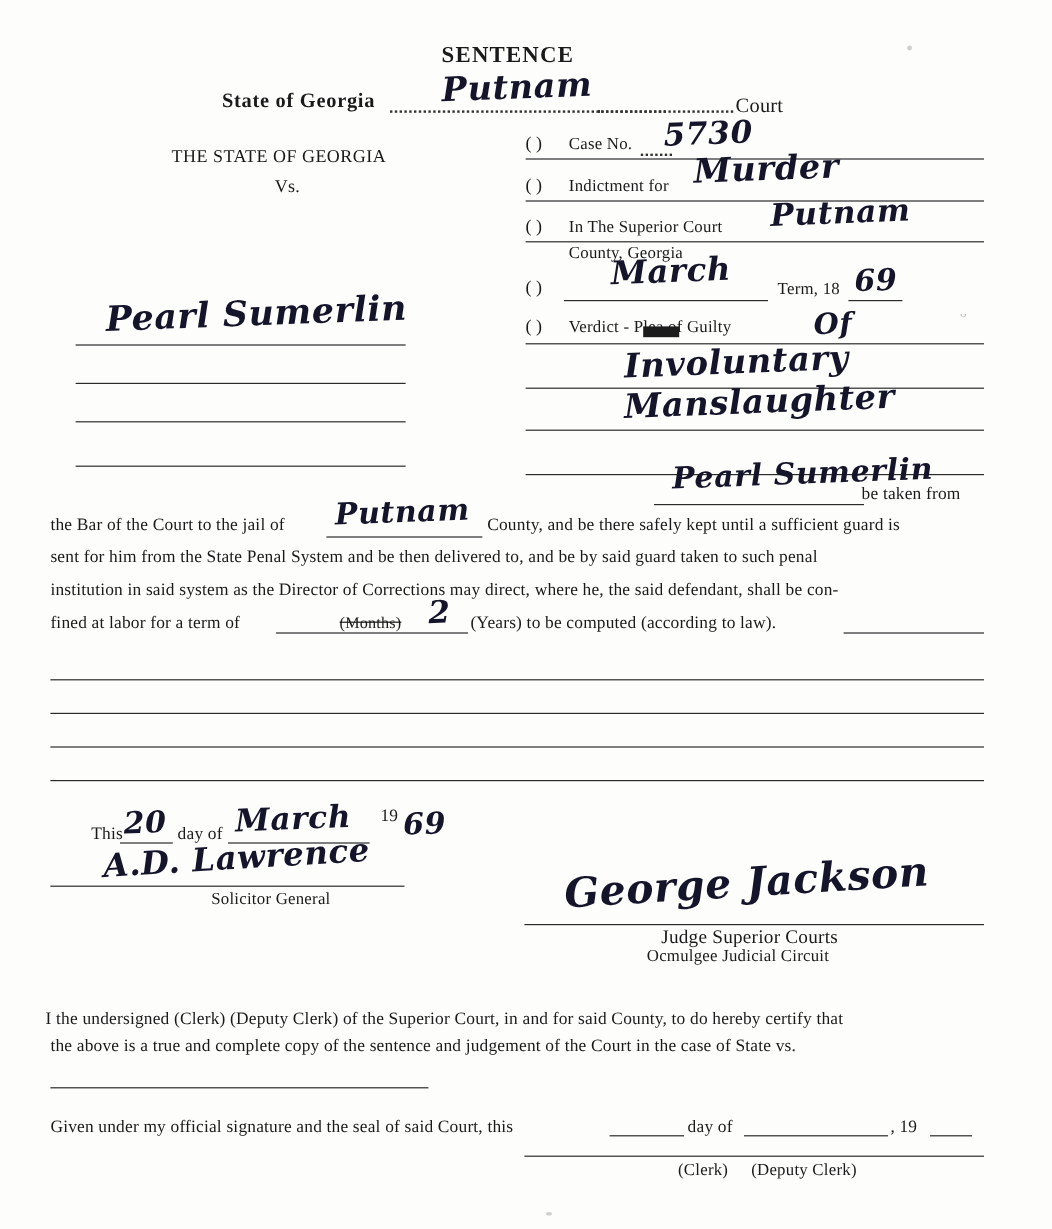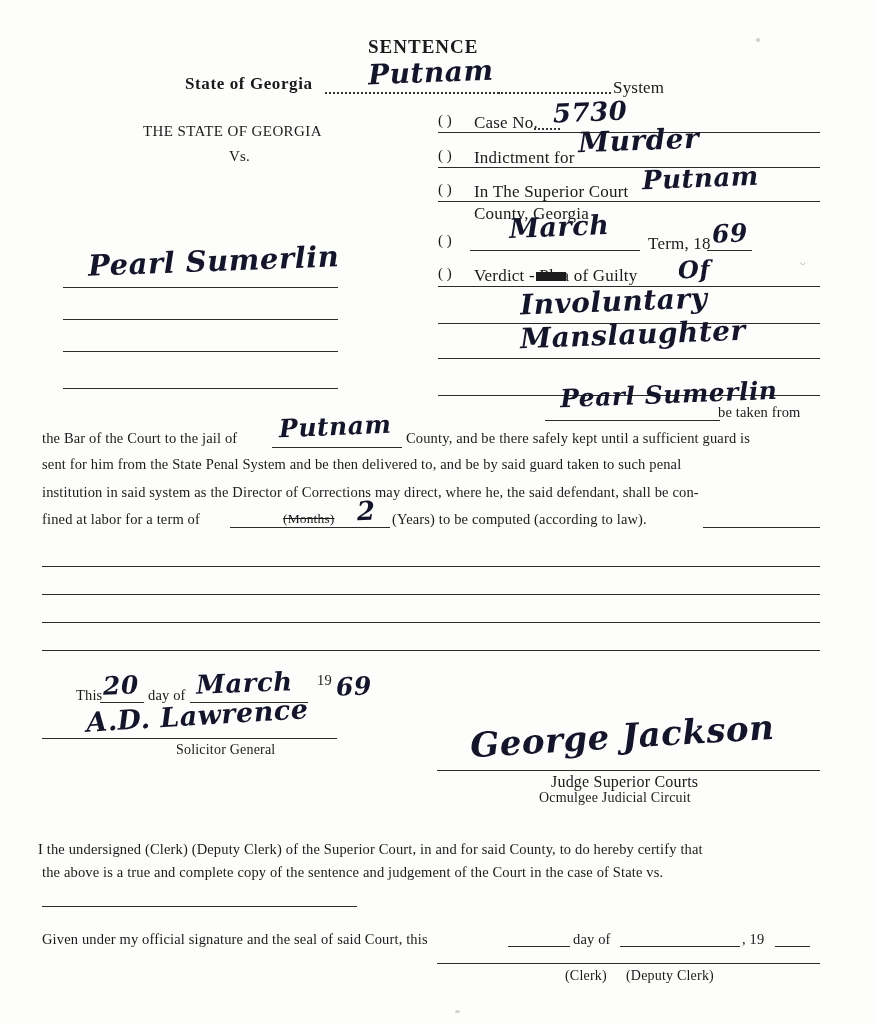--- a/index.html
+++ b/index.html
@@ -17,21 +17,21 @@
   }
   .page {
     position: absolute;
     inset: 0;
     background: #fdfdfb;
   }
   
   .t {
     position: absolute;
     white-space: nowrap;
-    font-size: 17px;
+    font-size: 14px;
     letter-spacing: 0.2px;
   }
   .small { font-size: 13px; }
   .bold { font-weight: bold; }
   
   .hw {
     position: absolute;
     white-space: nowrap;
     font-family: "DejaVu Serif", serif;
     font-style: italic;
@@ -96,21 +96,21 @@
 
   <div class="speck" style="left:756px;top:38px;width:4px;height:4px;"></div>
   <div class="speck" style="left:455px;top:1010px;width:5px;height:3px;"></div>
 
   <div class="t bold" style="left:368px;top:36px;font-size:19px;letter-spacing:1px;">SENTENCE</div>
 
   <div class="t bold" style="left:185px;top:74px;font-size:17px;letter-spacing:0.6px;">State of Georgia</div>
   <div class="dots" style="left:325px;top:92px;width:230px;"></div>
   <div class="dots" style="left:498px;top:92px;width:113px;"></div>
   <div class="hw" style="left:368px;top:56px;font-size:28px;">Putnam</div>
-  <div class="t" style="left:613px;top:78px;font-size:17px;">System</div>
+  <div class="t" style="left:613px;top:78px;font-size:17px;">Court</div>
 
   <div class="t" style="left:143px;top:123px;font-size:15px;letter-spacing:0.4px;">THE STATE OF GEORGIA</div>
   <div class="t" style="left:229px;top:148px;font-size:15px;">Vs.</div>
 
   <div class="hw" style="left:88px;top:244px;font-size:29px;">Pearl Sumerlin</div>
   <div class="rule" style="left:63px;top:287px;width:275px;"></div>
   <div class="rule" style="left:63px;top:319px;width:275px;"></div>
   <div class="rule" style="left:63px;top:351px;width:275px;"></div>
   <div class="rule" style="left:63px;top:388px;width:275px;"></div>
 

